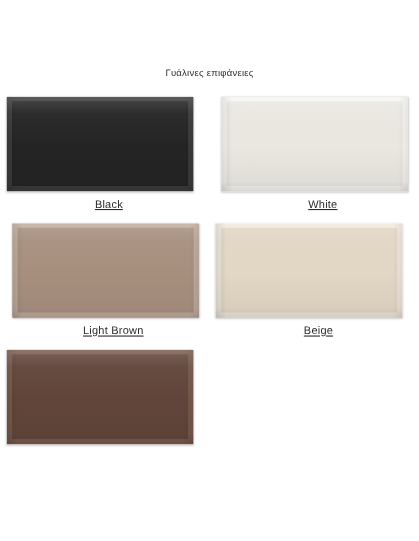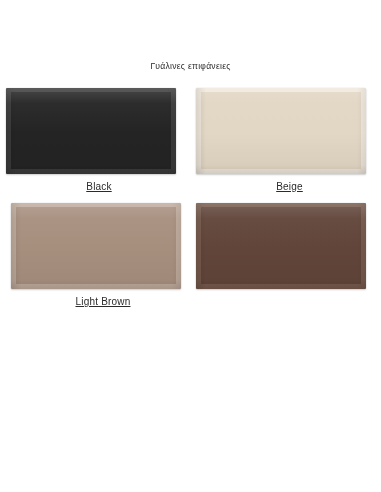--- a/index.html
+++ b/index.html
@@ -141,43 +141,54 @@
         <div class="tile" id="tile-0" style="--face: #242424; --bevel: #3b3b3b;">
           <div class="bevel"></div>
           <div class="face"></div>
           <div class="edge-shade"></div>
           <div class="gloss"></div>
         </div>
       </div>
       <div class="swatch-label">Black</div>
     </div>
 
+    <div class="swatch-cell col-right">
+      <div class="swatch-figure">
+        <div class="tile" id="tile-1" style="--face: #eae7e1; --bevel: #f7f5f0;">
+          <div class="bevel"></div>
+          <div class="face"></div>
+          <div class="edge-shade"></div>
+          <div class="gloss"></div>
+        </div>
+      </div>
+      <div class="swatch-label">White</div>
+    </div>
+
+    <div class="swatch-cell col-right">
+      <div class="swatch-figure">
+        <div class="tile" id="tile-3" style="--face: #a78f7e; --bevel: #bfab9c;">
+          <div class="bevel"></div>
+          <div class="face"></div>
+          <div class="edge-shade"></div>
+          <div class="gloss"></div>
+        </div>
+      </div>
+      <div class="swatch-label">Light Brown</div>
+    </div>
 
     <div class="swatch-cell col-left">
       <div class="swatch-figure">
         <div class="tile" id="tile-2" style="--face: #e2d6c4; --bevel: #f0e8dc;">
           <div class="bevel"></div>
           <div class="face"></div>
           <div class="edge-shade"></div>
           <div class="gloss"></div>
         </div>
       </div>
       <div class="swatch-label">Beige</div>
-    </div>
-
-    <div class="swatch-cell col-right">
-      <div class="swatch-figure">
-        <div class="tile" id="tile-3" style="--face: #a78f7e; --bevel: #bfab9c;">
-          <div class="bevel"></div>
-          <div class="face"></div>
-          <div class="edge-shade"></div>
-          <div class="gloss"></div>
-        </div>
-      </div>
-      <div class="swatch-label">Light Brown</div>
     </div>
 
     <div class="swatch-cell col-left">
       <div class="swatch-figure">
         <div class="tile" id="tile-4" style="--face: #61453a; --bevel: #775a4c;">
           <div class="bevel"></div>
           <div class="face"></div>
           <div class="edge-shade"></div>
           <div class="gloss"></div>
         </div>

